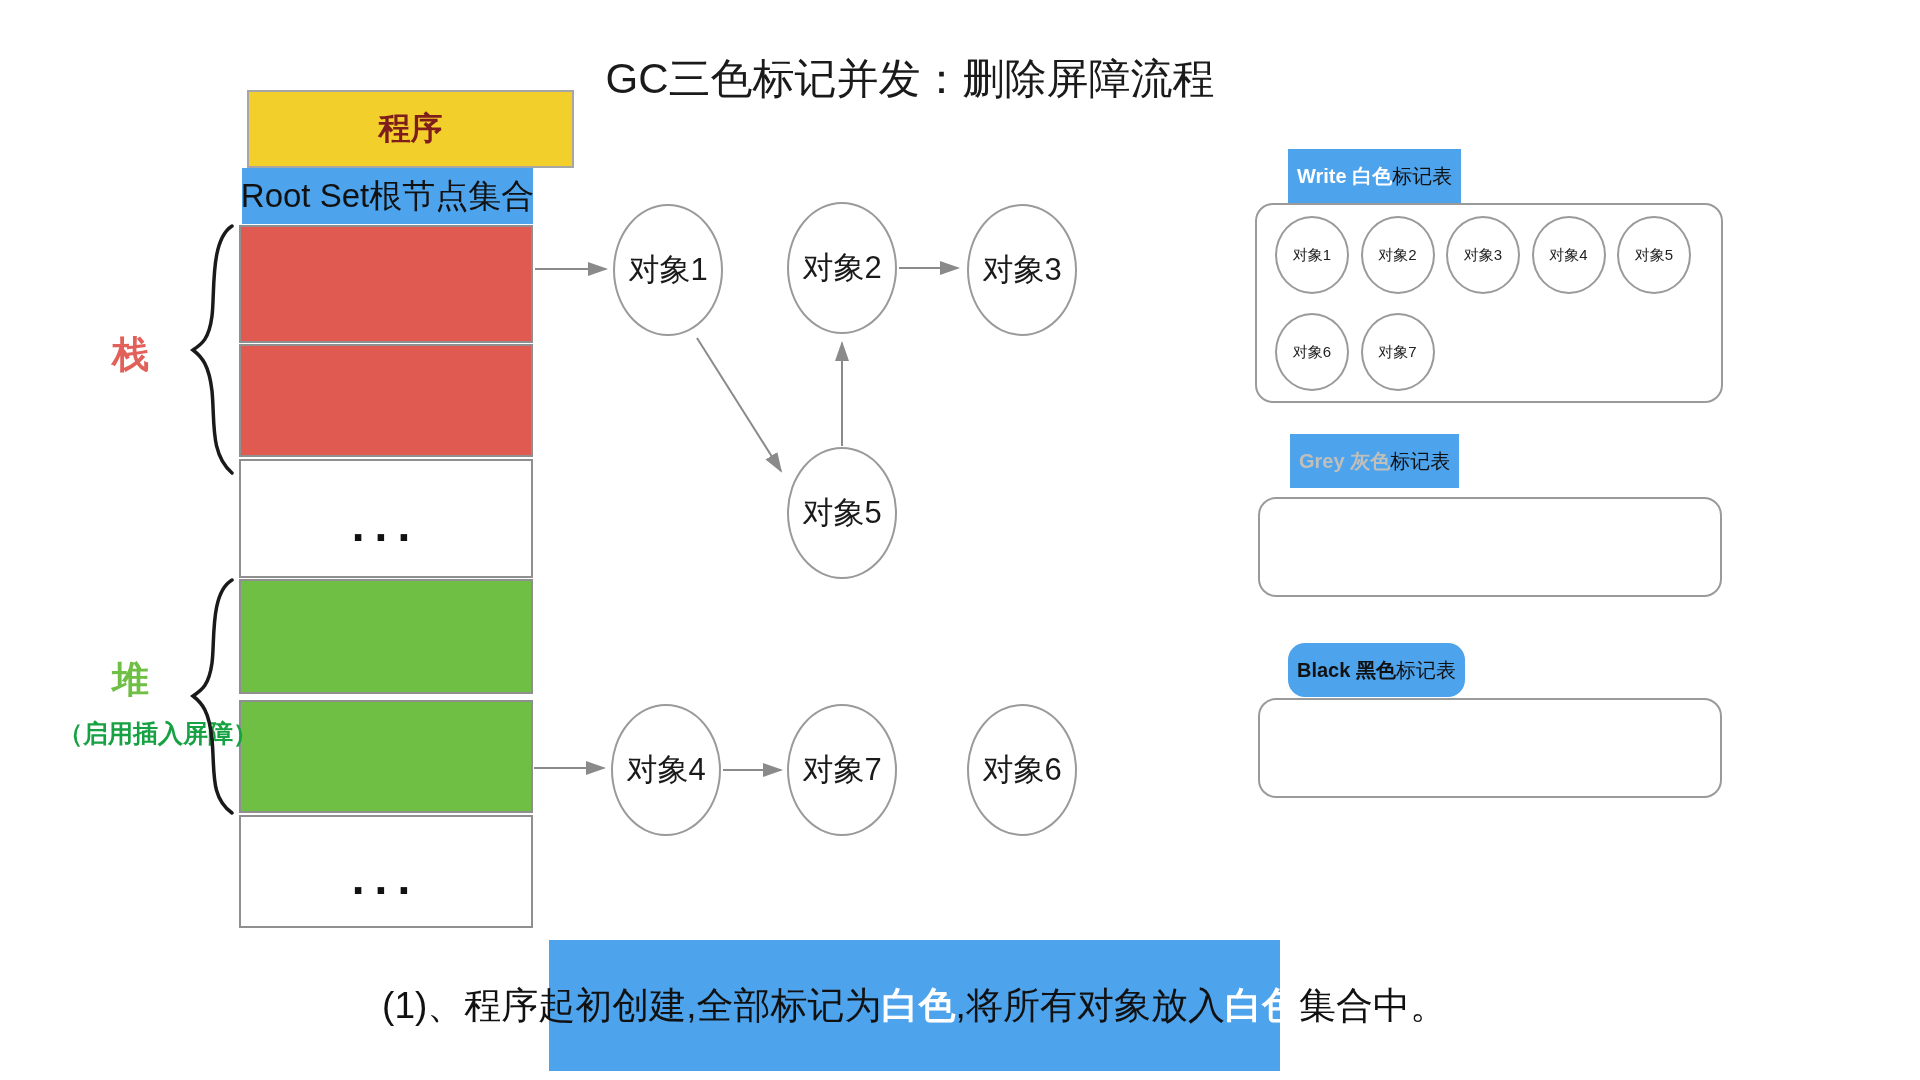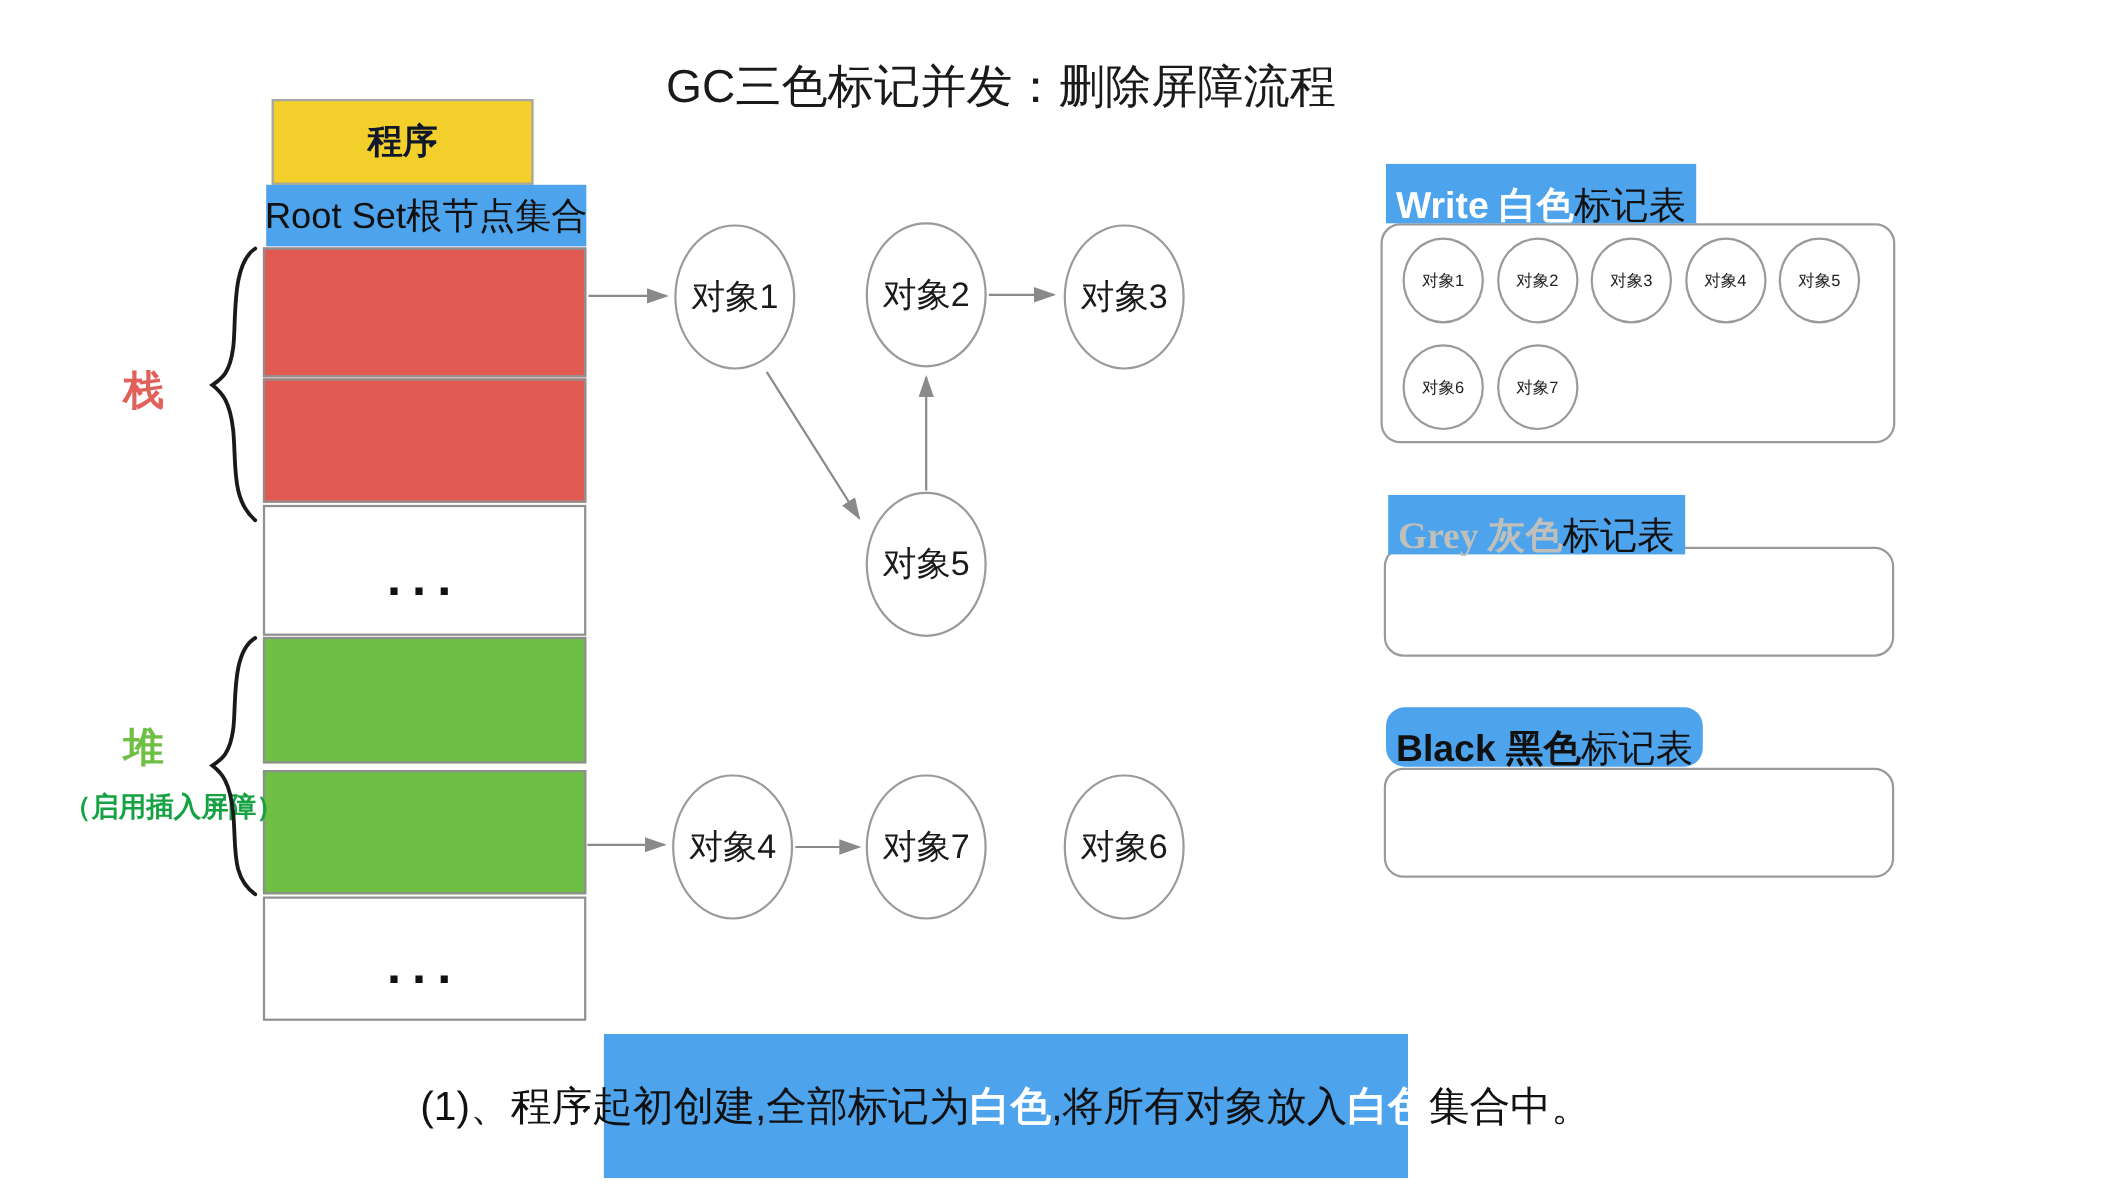--- a/index.html
+++ b/index.html
@@ -5,51 +5,51 @@
   html,body{margin:0;padding:0;}
   body{
     width:1920px;height:1080px;position:relative;background:#ffffff;
     font-family:"Liberation Sans","DejaVu Sans",sans-serif;color:#1a1a1a;overflow:hidden;
   }
   .abs{position:absolute;box-sizing:border-box;}
   
   .title{left:910px;top:28px;transform:translateX(-50%);font-size:42px;font-weight:normal;white-space:nowrap;margin-top:23px;}
   
   .blk{border:2px solid #8f8f8f;display:flex;align-items:center;justify-content:center;}
-  .blk-program{left:247px;top:90px;width:238px;height:78px;background:#f2cf2b;border-color:#a6a6a6;
-               color:#0f172a;font-size:32px;font-weight:bold;}
+  .blk-program{left:247px;top:90px;width:327px;height:78px;background:#f2cf2b;border-color:#a6a6a6;
+               color:#7f1d1d;font-size:32px;font-weight:bold;}
   .blk-rootset{left:242px;top:168px;width:291px;height:56px;background:#4da3ec;border:none;
                color:#111;font-size:33px;white-space:nowrap;}
   .blk-red1{left:239px;top:225px;width:294px;height:118px;background:#e15a52;}
   .blk-red2{left:239px;top:344px;width:294px;height:113px;background:#e15a52;}
   .blk-white1{left:239px;top:459px;width:294px;height:119px;background:#fff;}
   .blk-green1{left:239px;top:579px;width:294px;height:115px;background:#6fbf44;}
   .blk-green2{left:239px;top:700px;width:294px;height:113px;background:#6fbf44;}
   .blk-white2{left:239px;top:815px;width:294px;height:113px;background:#fff;}
   .dots{font-size:46px;font-weight:bold;letter-spacing:10px;transform:translateY(6px);color:#111;}
   
   .lbl-stack{left:112px;top:330px;font-size:37px;font-weight:bold;color:#e2605a;}
   .lbl-heap{left:112px;top:655px;font-size:37px;font-weight:bold;color:#6fbf44;}
   .lbl-heap-sub{left:58px;top:706px;font-size:25px;font-weight:bold;color:#16a243;white-space:nowrap;margin-top:11px;}
   
   .node{width:110px;height:132px;border:2.5px solid #9a9a9a;border-radius:50%;background:#fff;
         display:flex;align-items:center;justify-content:center;font-size:31px;position:absolute;box-sizing:border-box;}
   
-  .thead{height:54px;line-height:54px;padding:11px 9px;background:#4da3ec;font-size:34px;white-space:nowrap;z-index:3;}
+  .thead{height:54px;line-height:54px;padding:0 9px;background:#4da3ec;font-size:20px;white-space:nowrap;z-index:3;margin-left:28px;}
   .thead .strong{font-weight:bold;}
   .thead-white .strong{color:#ffffff;}
   .thead-grey  .strong{color:#bfbfbc;}
   .thead-black .strong{color:#111;}
   .thead .rest{color:#111;font-weight:normal;}
   .tbox{border:2px solid #9a9a9a;border-radius:18px;background:#fff;z-index:1;}
   .tbox-white{left:1255px;top:203px;width:468px;height:200px;}
   .tbox-grey {left:1258px;top:497px;width:464px;height:100px;}
   .tbox-black{left:1258px;top:698px;width:464px;height:100px;}
   .h-white{left:1260px;top:149px;}
-  .h-grey {left:1262px;top:450px;font-family:Liberation Serif, serif;}
+  .h-grey {left:1262px;top:434px;}
   .h-black{left:1260px;top:643px;border-radius:17px;}
   .mini{width:74px;height:78px;border:2px solid #9a9a9a;border-radius:50%;background:#fff;position:absolute;
         display:flex;align-items:center;justify-content:center;font-size:15px;color:#222;box-sizing:border-box;z-index:4;}
   
   .caption{left:549px;top:940px;width:731px;height:131px;background:#4da3ec;
            display:flex;flex-direction:row;align-items:center;justify-content:center;
            font-size:37px;line-height:62px;color:#111;white-space:nowrap;}
   .caption .hl{color:#ffffff;font-weight:bold;}
   svg.overlay{position:absolute;left:0;top:0;z-index:2;pointer-events:none;}
 </style>

